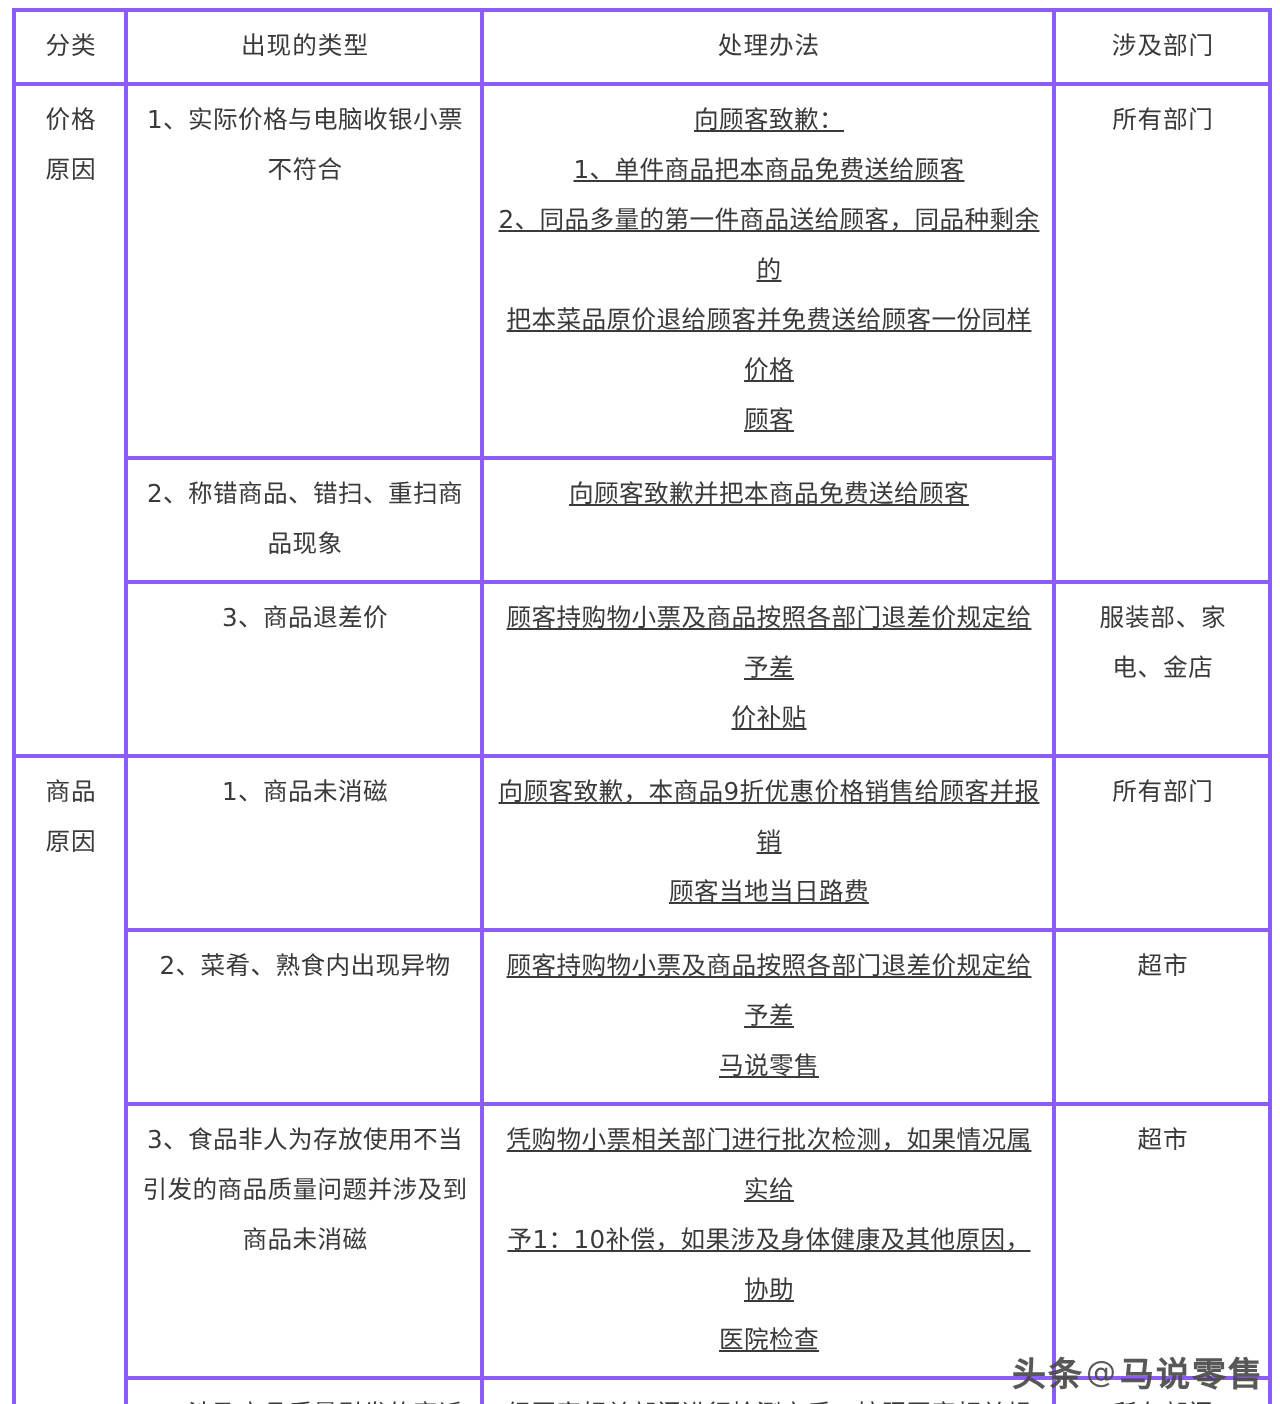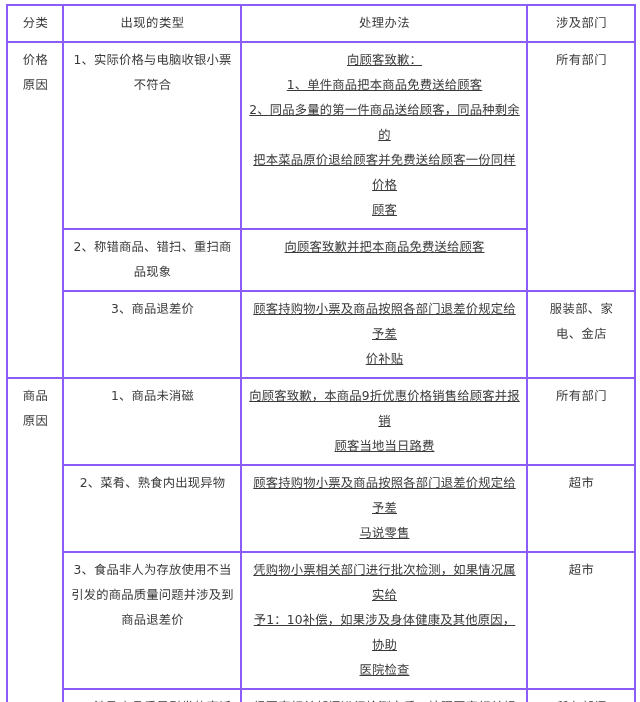--- a/index.html
+++ b/index.html
@@ -203,21 +203,21 @@
             <span class="cell-line">马说零售</span>
           </td>
           <td class="dept-cell">
             <span class="cell-line">超市</span>
           </td>
         </tr>
         <tr style="height: 75px;">
           <td class="type-cell">
             <span class="cell-line">3、食品非人为存放使用不当</span>
             <span class="cell-line">引发的商品质量问题并涉及到</span>
-            <span class="cell-line">商品退差价</span>
+            <span class="cell-line">商品未消磁</span>
           </td>
           <td class="action-cell">
             <span class="cell-line">凭购物小票相关部门进行批次检测，如果情况属实给</span>
             <span class="cell-line">予1：10补偿，如果涉及身体健康及其他原因，协助</span>
             <span class="cell-line">医院检查</span>
           </td>
           <td class="dept-cell">
             <span class="cell-line">超市</span>
           </td>
         </tr>
@@ -228,14 +228,19 @@
           <td class="action-cell">
             <span class="cell-line">经国家相关部门进行检测之后，按照国家相关规定及</span>
           </td>
           <td class="dept-cell">
             <span class="cell-line">所有部门</span>
           </td>
         </tr>
       </tbody>
   </table>
 
+  <div class="watermark">
+    <span class="wm-brand">头条</span>
+    <span class="wm-at">@</span>
+    <span class="wm-name">马说零售</span>
+  </div>
 
 </div>
 
 </body></html>

